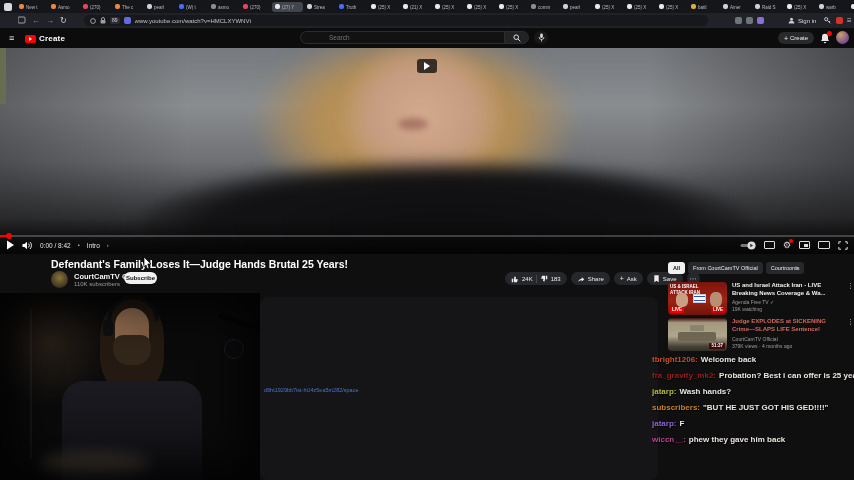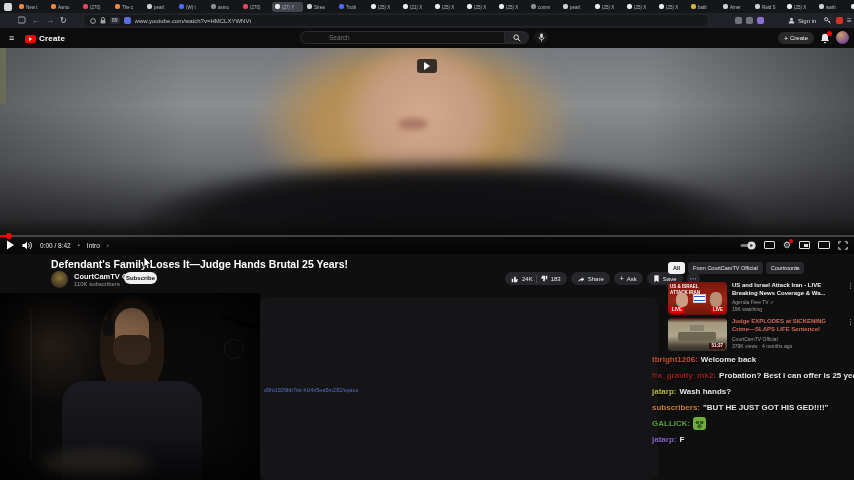--- a/index.html
+++ b/index.html
@@ -531,27 +531,27 @@
         <span class="mtext">Wash hands?</span>
       </div>
 
       <div class="msg">
         <span class="uname" style="color: rgb(205, 127, 50);">subscribers:</span>
 
         <span class="mtext">"BUT HE JUST GOT HIS GED!!!!"</span>
       </div>
 
 
-      <div class="msg">
-        <span class="uname" style="color: rgb(87, 163, 62);">GALLICK:</span>
-        <span class="emote show"></span>
-        <span class="mtext"></span>
-      </div>
 
       <div class="msg">
         <span class="uname" style="color: rgb(138, 99, 210);">jatarp:</span>
 
         <span class="mtext">F</span>
       </div>
 
+      <div class="msg">
+        <span class="uname" style="color: rgb(184, 67, 154);">wiccn__:</span>
+
+        <span class="mtext">phew they gave him back</span>
+      </div>
     </div>
 
 </div>
 
 </body></html>

